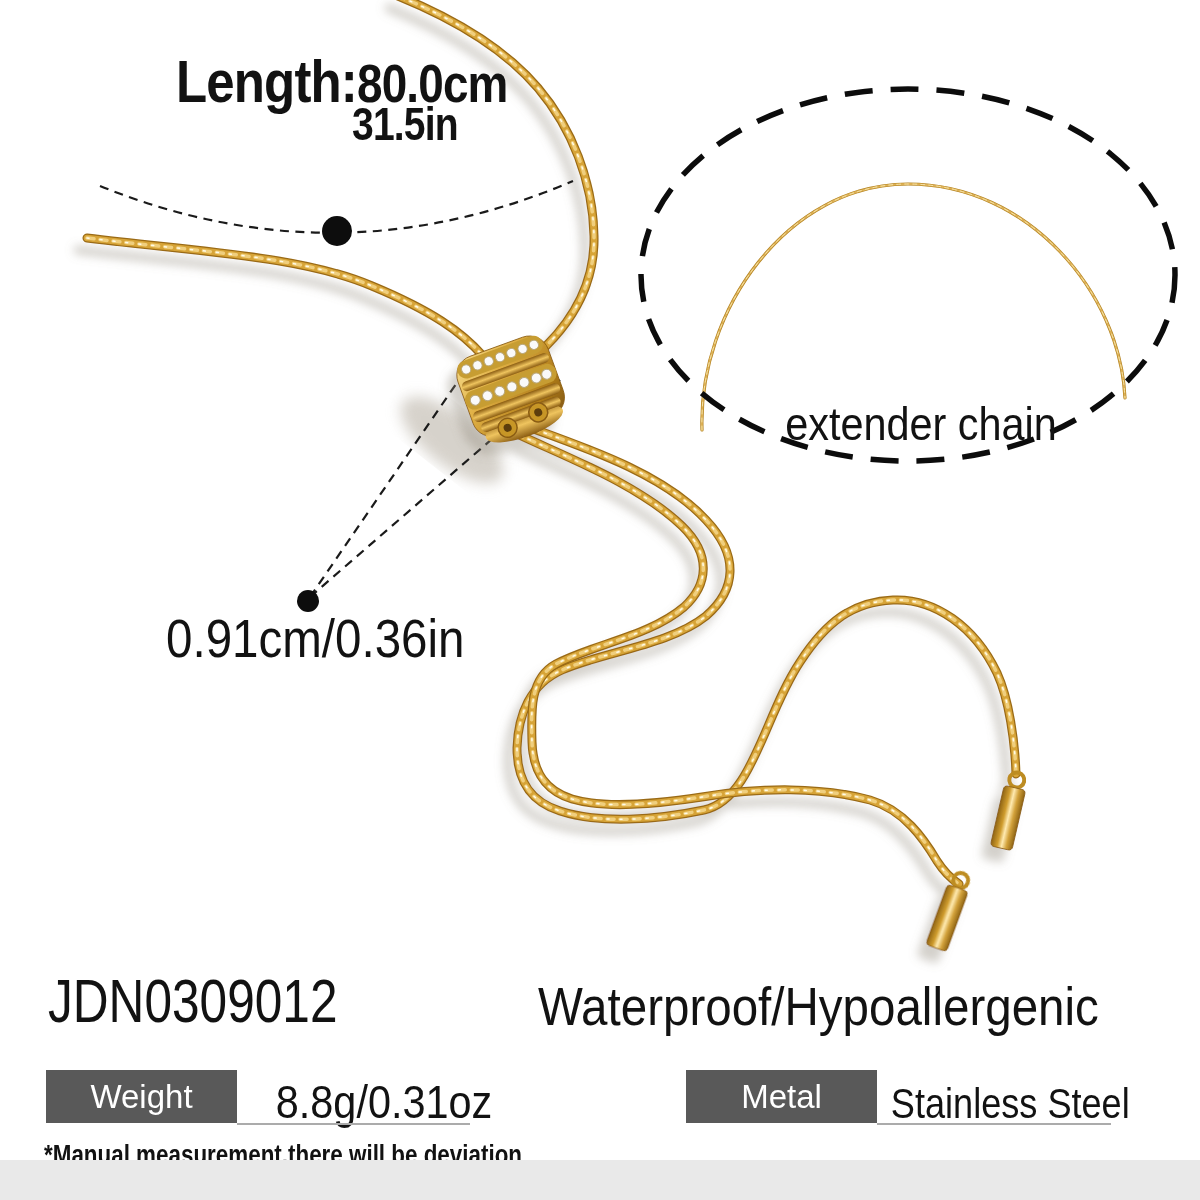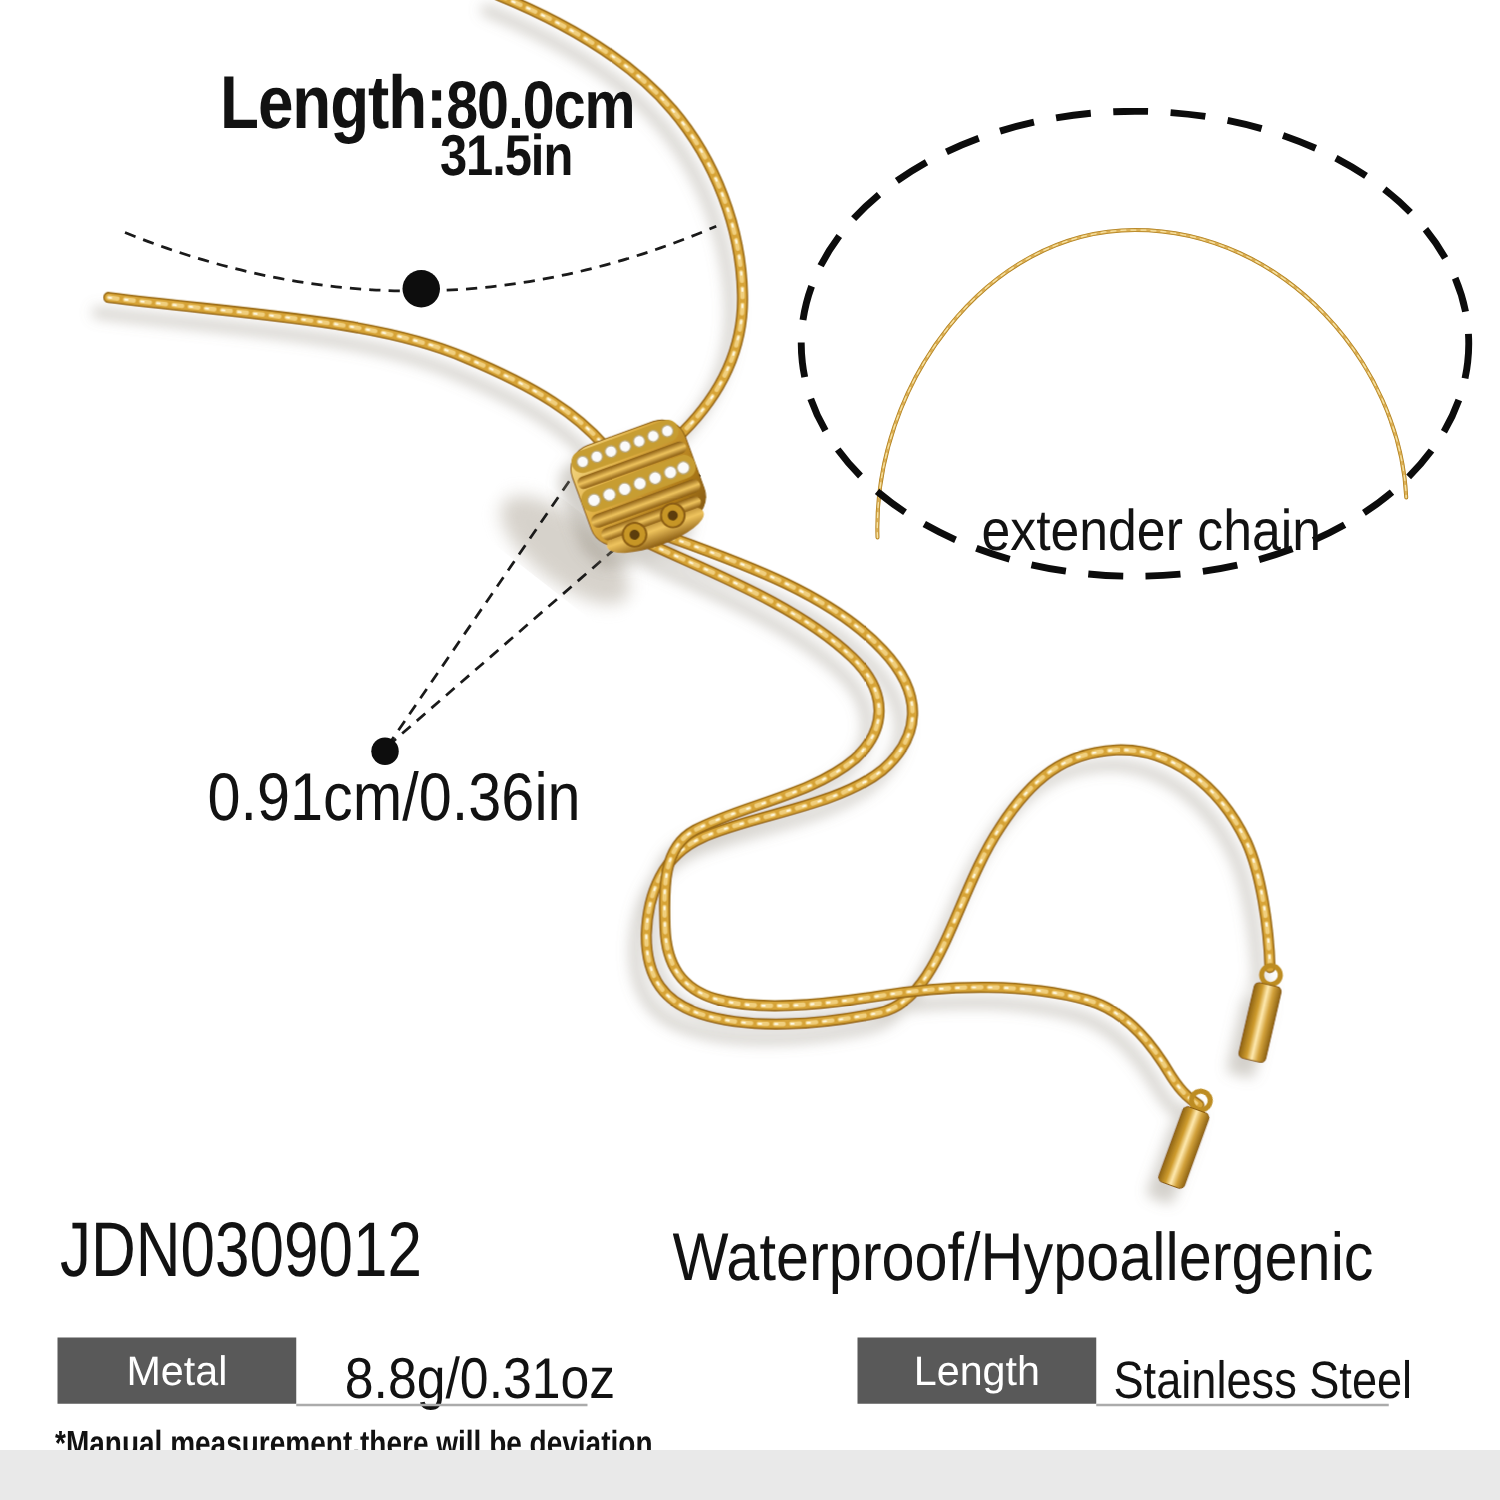--- a/index.html
+++ b/index.html
@@ -179,25 +179,25 @@
   <div class="txt len-alt sqz85" style="left:352px;top:100px;">31.5in</div>
 
   <div class="txt extender sqz90c" style="left:756px;top:400px;">extender chain</div>
 
   <div class="txt dim sqz88" style="left:166px;top:610px;">0.91cm/0.36in</div>
 
   <div class="txt code sqz80" style="left:48px;top:968px;">JDN0309012</div>
   <div class="txt features sqz88" style="left:538px;top:978px;">Waterproof/Hypoallergenic</div>
 
   <div class="spec-box" style="left:46px;top:1070px;">
-    <span class="spec-label">Metal</span>
+    <span class="spec-label">Weight</span>
   </div>
   <div class="txt spec-value w-value sqz90c" style="left:246px;top:1078px;width:276px;">8.8g/0.31oz</div>
   <div class="spec-underline" style="left:237px;top:1123px;width:233px;"></div>
 
   <div class="spec-box" style="left:686px;top:1070px;">
-    <span class="spec-label">Length</span>
+    <span class="spec-label">Metal</span>
   </div>
   <div class="txt spec-value m-value sqz86c" style="left:874px;top:1082px;width:240px;">Stainless Steel</div>
   <div class="spec-underline" style="left:877px;top:1123px;width:234px;"></div>
 
   <div class="txt footnote sqz80" style="left:44px;top:1140px;">*Manual measurement,there will be deviation</div>
 </div>
 
 </body></html>

